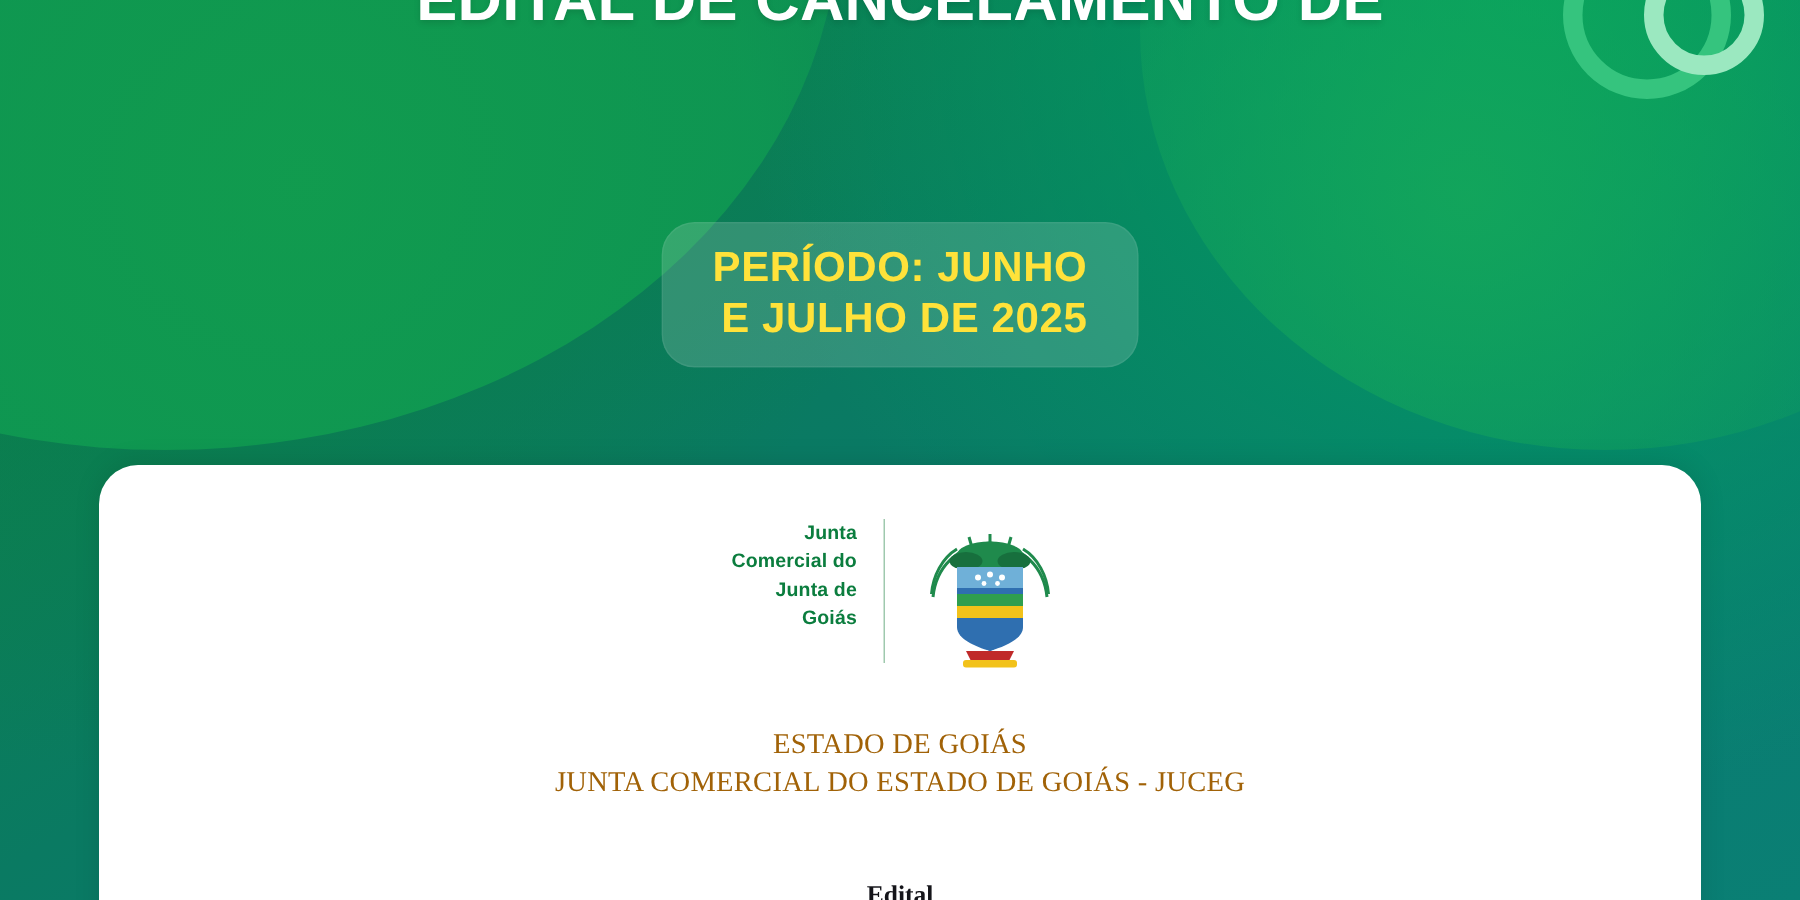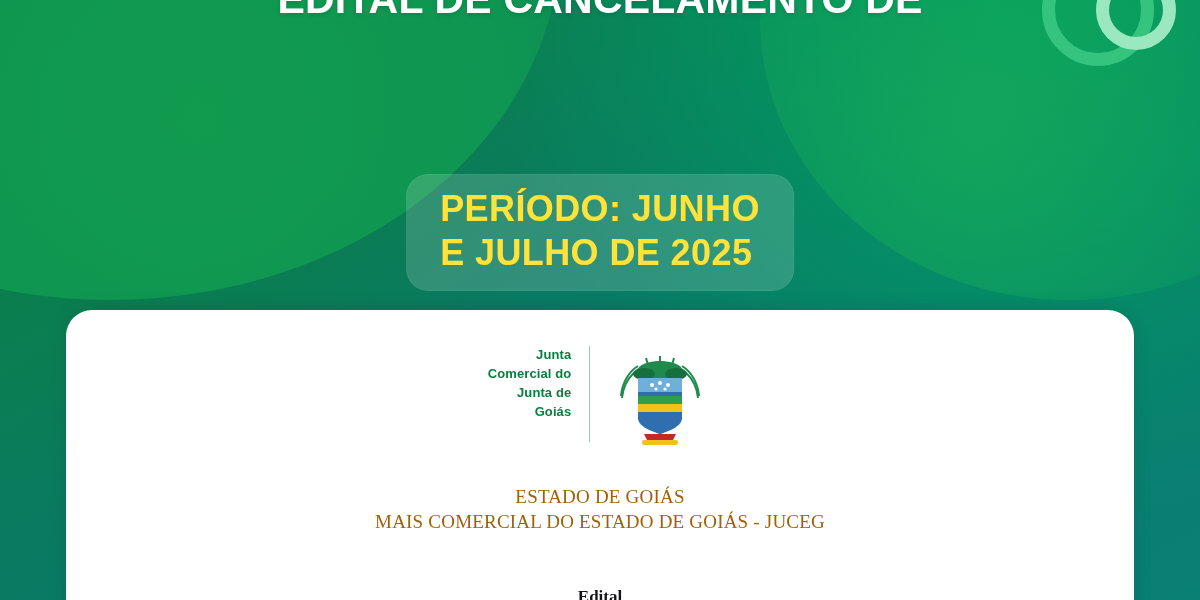--- a/index.html
+++ b/index.html
@@ -88,28 +88,28 @@
     text-shadow: 0 2px 4px rgba(0,0,0,.12);
     padding: 0 70px;
   }
   .headline .line { display: block; white-space: nowrap; }
 
   
   .period-pill {
     position: absolute;
     left: 50%;
     transform: translateX(-50%);
-    top: 174px;
+    top: 148px;
     background: rgba(255,255,255,0.16);
     border-radius: 22px;
     padding: 13px 34px 16px 34px;
-    text-align: left;
+    text-align: right;
     color: #ffe23a;
     font-weight: bold;
-    font-size: 36px;
+    font-size: 28px;
     line-height: 1.22;
     letter-spacing: .4px;
     box-shadow: inset 0 0 0 1px rgba(255,255,255,.06);
   }
   .period-pill .pl { display: block; white-space: nowrap; }
 
   
   .doc-card {
     position: absolute;
     left: 66px;
@@ -238,21 +238,21 @@
             <path d="M30 66 H74 V72 C74 80 62 85 52 88 C42 85 30 80 30 72 Z" fill="#2f6fb0"></path>
 
             <path d="M36 88 H68 L64 96 H40 Z" fill="#c02a2a"></path>
             <rect x="34" y="94" width="36" height="5" rx="2" fill="#f2c21a"></rect>
           </svg>
         </div>
       </div>
 
       <div class="org-lines">
         <div>ESTADO DE GOIÁS</div>
-        <div>MAIS COMERCIAL DO ESTADO DE GOIÁS - JUCEG</div>
+        <div>JUNTA COMERCIAL DO ESTADO DE GOIÁS - JUCEG</div>
       </div>
 
       <div class="edital-label">Edital</div>
 
     </div>
   </div>
 
 </div>
 
 </body></html>

